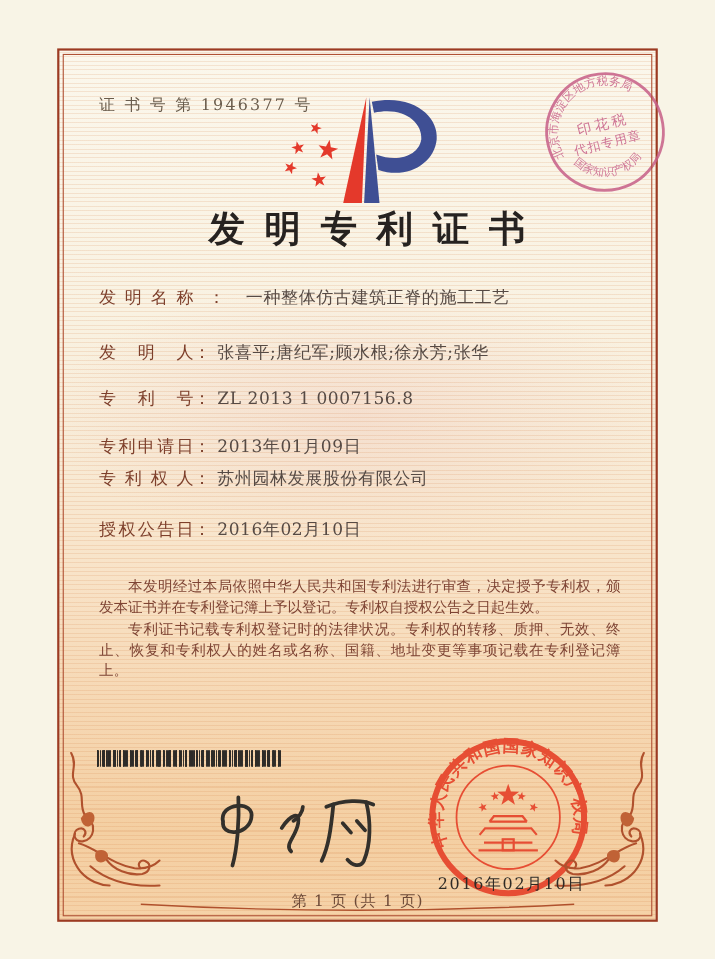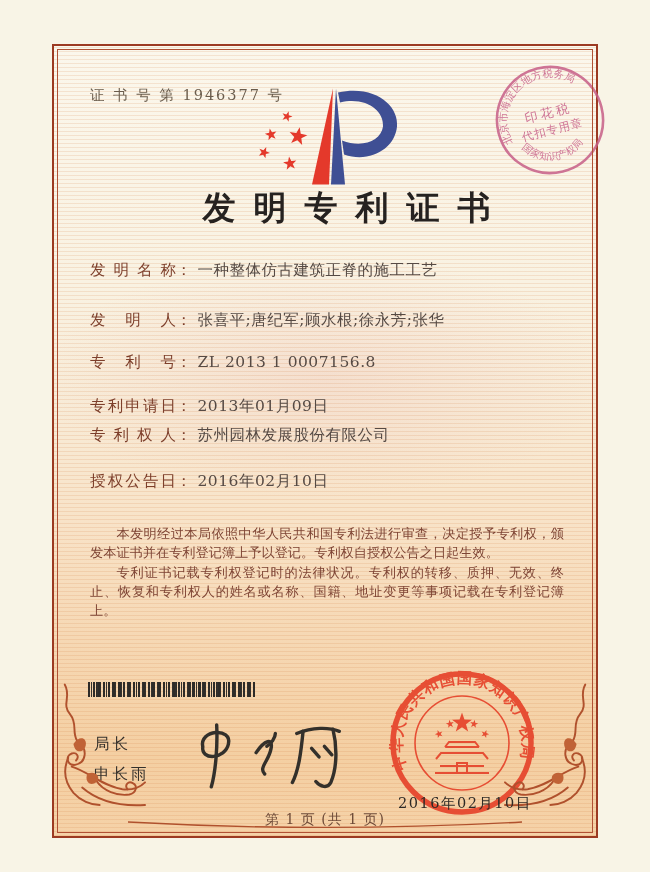--- a/index.html
+++ b/index.html
@@ -18,29 +18,29 @@
   }
   .frame::after{
     content:"";position:absolute;inset:3px;border:1px solid #b05134;pointer-events:none;
   }
   .cert-number{
     position:absolute;left:36px;top:40px;font-size:14.5px;color:#6a5c4c;letter-spacing:2px;
   }
   .logo{position:absolute;left:calc(50% - 75px);top:38px;width:150px;height:106px;}
   .tax-stamp{position:absolute;left:428px;top:6px;width:136px;height:136px;transform:rotate(-14deg);opacity:.85;}
   .doc-title{
-    position:absolute;left:14px;top:140px;width:100%;text-align:center;
+    position:absolute;left:1px;top:140px;width:100%;text-align:center;
     font-size:33px;font-weight:bold;color:#262220;letter-spacing:18px;padding-left:33px;box-sizing:border-box;
   }
   .fields{position:absolute;left:36px;top:214px;width:480px;}
   .field{display:flex;align-items:baseline;height:22px;font-size:15.5px;}
   .field .lbl{width:86px;color:#7d3f2b;text-align:justify;text-align-last:justify;letter-spacing:0;}
   .field .colon{color:#7d3f2b;margin-right:6px;}
   .field .val{color:#564a44;letter-spacing:.5px;}
-  .field:nth-child(1){margin-bottom:28px;}
+  .field:nth-child(1){margin-bottom:28px;gap:13px;}
   .field:nth-child(2){margin-bottom:20px;}
   .field:nth-child(3){margin-bottom:22px;}
   .field:nth-child(4){margin-bottom:7px;}
   .field:nth-child(5){margin-bottom:24px;}
   .body-text{
     position:absolute;left:36px;top:478px;width:474px;
     font-size:13.2px;line-height:19.3px;color:#7e4434;text-align:justify;
   }
   .body-text p{margin:0;text-indent:2em;}
   .barcode{
@@ -138,24 +138,20 @@
     </div>
   </div>
 
   <div class="body-text">
     <p>本发明经过本局依照中华人民共和国专利法进行审查，决定授予专利权，颁发本证书并在专利登记簿上予以登记。专利权自授权公告之日起生效。</p>
     <p>专利证书记载专利权登记时的法律状况。专利权的转移、质押、无效、终止、恢复和专利权人的姓名或名称、国籍、地址变更等事项记载在专利登记簿上。</p>
   </div>
 
   <div class="barcode"></div>
 
-  <div class="signer">
-    <div>局长</div>
-    <div>申长雨</div>
-  </div>
 
   <svg class="signature" viewBox="0 0 150 70">
     <g fill="none" stroke="#33302b" stroke-width="3.2" stroke-linecap="round" stroke-linejoin="round">
       <path d="M12,25 C8,8 40,6 36,22 C33,36 10,38 12,24"></path>
       <path d="M25,4 C26,24 24,48 20,62"></path>
       <path d="M62,30 C70,18 78,16 76,26 C74,38 64,44 70,50"></path>
       <path d="M80,12 C80,16 76,22 72,24"></path>
       <path d="M100,12 C115,6 130,6 140,10"></path>
       <path d="M106,10 C104,30 102,46 96,58"></path>
       <path d="M134,8 C138,24 138,44 132,58 C129,64 122,62 118,57"></path>

